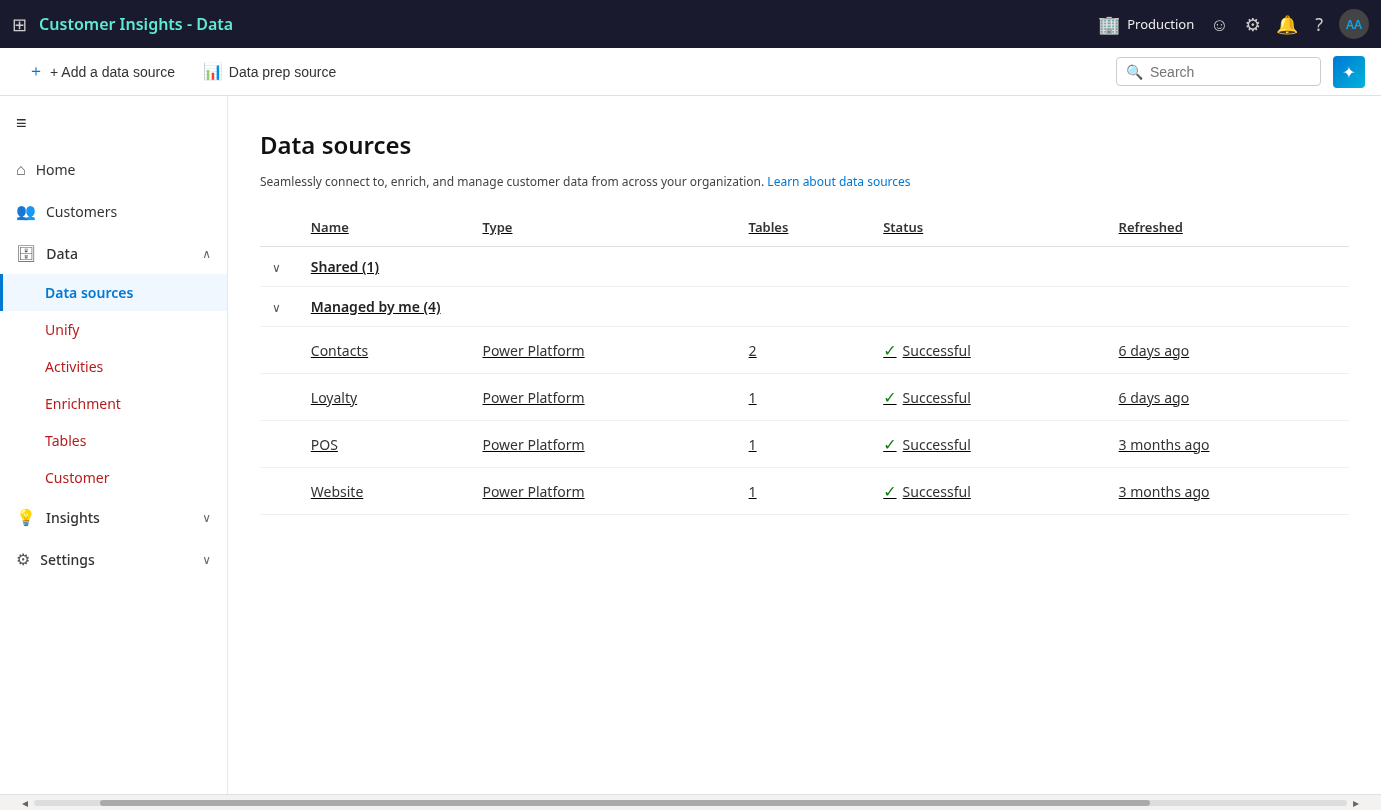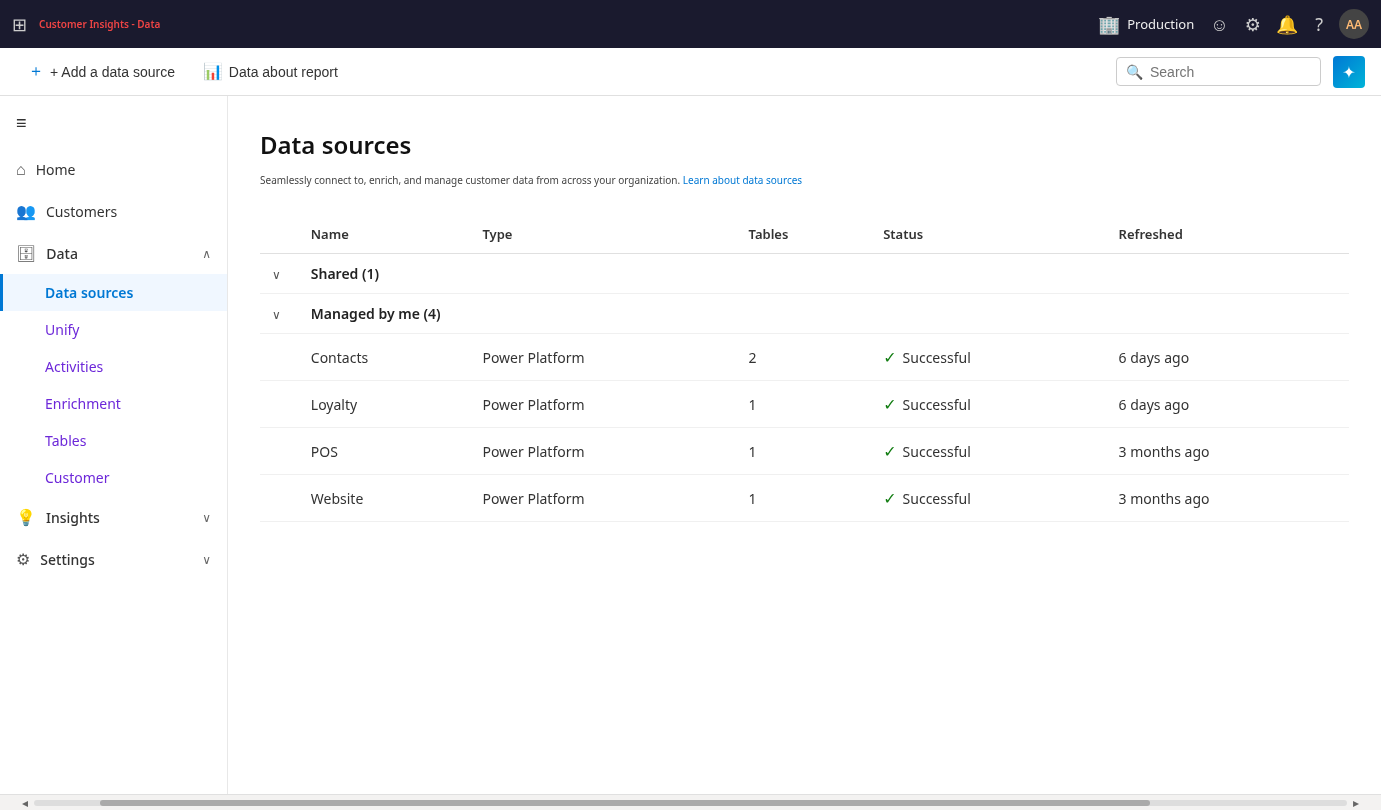--- a/index.html
+++ b/index.html
@@ -10,27 +10,27 @@
       background: #1a1a2e;
       color: white;
       height: 48px;
       display: flex;
       align-items: center;
       padding: 0 12px;
       gap: 12px;
       flex-shrink: 0;
     }
     .topbar-grid-icon { color: #ccc; cursor: pointer; font-size: 18px; }
-    .topbar-title { font-size: 10px; font-weight: 600; color: #ef4444; flex: 1; }
+    .topbar-title { font-size: 16px; font-weight: 600; color: #5eead4; flex: 1; }
     .topbar-right { display: flex; align-items: center; gap: 16px; }
     .topbar-env { display: flex; align-items: center; gap: 6px; font-size: 13px; color: #eee; }
     .topbar-icon-btn { color: #ccc; font-size: 18px; cursor: pointer; }
     .topbar-avatar {
       width: 30px; height: 30px; border-radius: 50%;
-      background: #444; color: #fdba74; display: flex;
+      background: #444; color: #0ea5e9; display: flex;
       align-items: center; justify-content: center;
       font-size: 12px; font-weight: 600; cursor: pointer;
     }
 
     
     .toolbar {
       background: white;
       height: 48px;
       display: flex;
       align-items: center;
@@ -100,21 +100,21 @@
       display: flex; align-items: center; justify-content: space-between;
       padding: 10px 16px; cursor: pointer; color: #333; font-size: 14px;
       font-weight: 500;
     }
     .sidebar-section .section-icon { font-size: 16px; color: #555; }
     .sidebar-section .chevron { font-size: 12px; color: #666; }
     .sidebar-section-left { display: flex; align-items: center; gap: 10px; }
 
     .sidebar-sub-item {
       padding: 9px 16px 9px 42px;
-      cursor: pointer; color: #6d28d9; font-size: 14px;
+      cursor: pointer; color: #b91c1c; font-size: 14px;
       display: flex; align-items: center;
       border-left: 3px solid transparent;
     }
     .sidebar-sub-item.active {
       border-left: 3px solid #0078d4;
       color: #0078d4; font-weight: 600;
       background: #f0f7ff;
     }
 
     
@@ -125,30 +125,31 @@
       padding: 32px 32px 32px 32px;
     }
 
     .page-title {
       font-size: 24px;
       font-weight: 600;
       color: #111;
       margin-bottom: 12px;
     }
     .page-desc {
-      font-size: 10px;
+      font-size: 12px;
       color: #444;
-      margin-bottom: 28px;
+      margin-bottom: 18px;
     }
     .page-desc a { color: #0078d4; text-decoration: none; }
 
     
     .data-table {
       width: 100%;
       border-collapse: collapse;
+      text-decoration: underline;
     }
     .data-table th {
       text-align: left;
       padding: 10px 12px;
       font-weight: 600;
       font-size: 13px;
       color: #333;
       border-bottom: 1px solid #e0e0e0;
     }
     .data-table td {
@@ -226,21 +227,21 @@
   </div>
 </div>
 
 <div class="toolbar">
   <button class="toolbar-btn">
     <span class="btn-icon">＋</span>
     <span>+ Add a data source</span>
   </button>
   <button class="toolbar-btn">
     <span class="btn-icon">📊</span>
-    <span>Data about report</span>
+    <span>Data prep source</span>
   </button>
   <div class="toolbar-search">
     <span class="search-icon">🔍</span>
     <input type="text" placeholder="Search" style="">
   </div>
   <div class="copilot-btn">
     <span style="color:white; font-size:16px;">✦</span>
   </div>
 </div>
 

